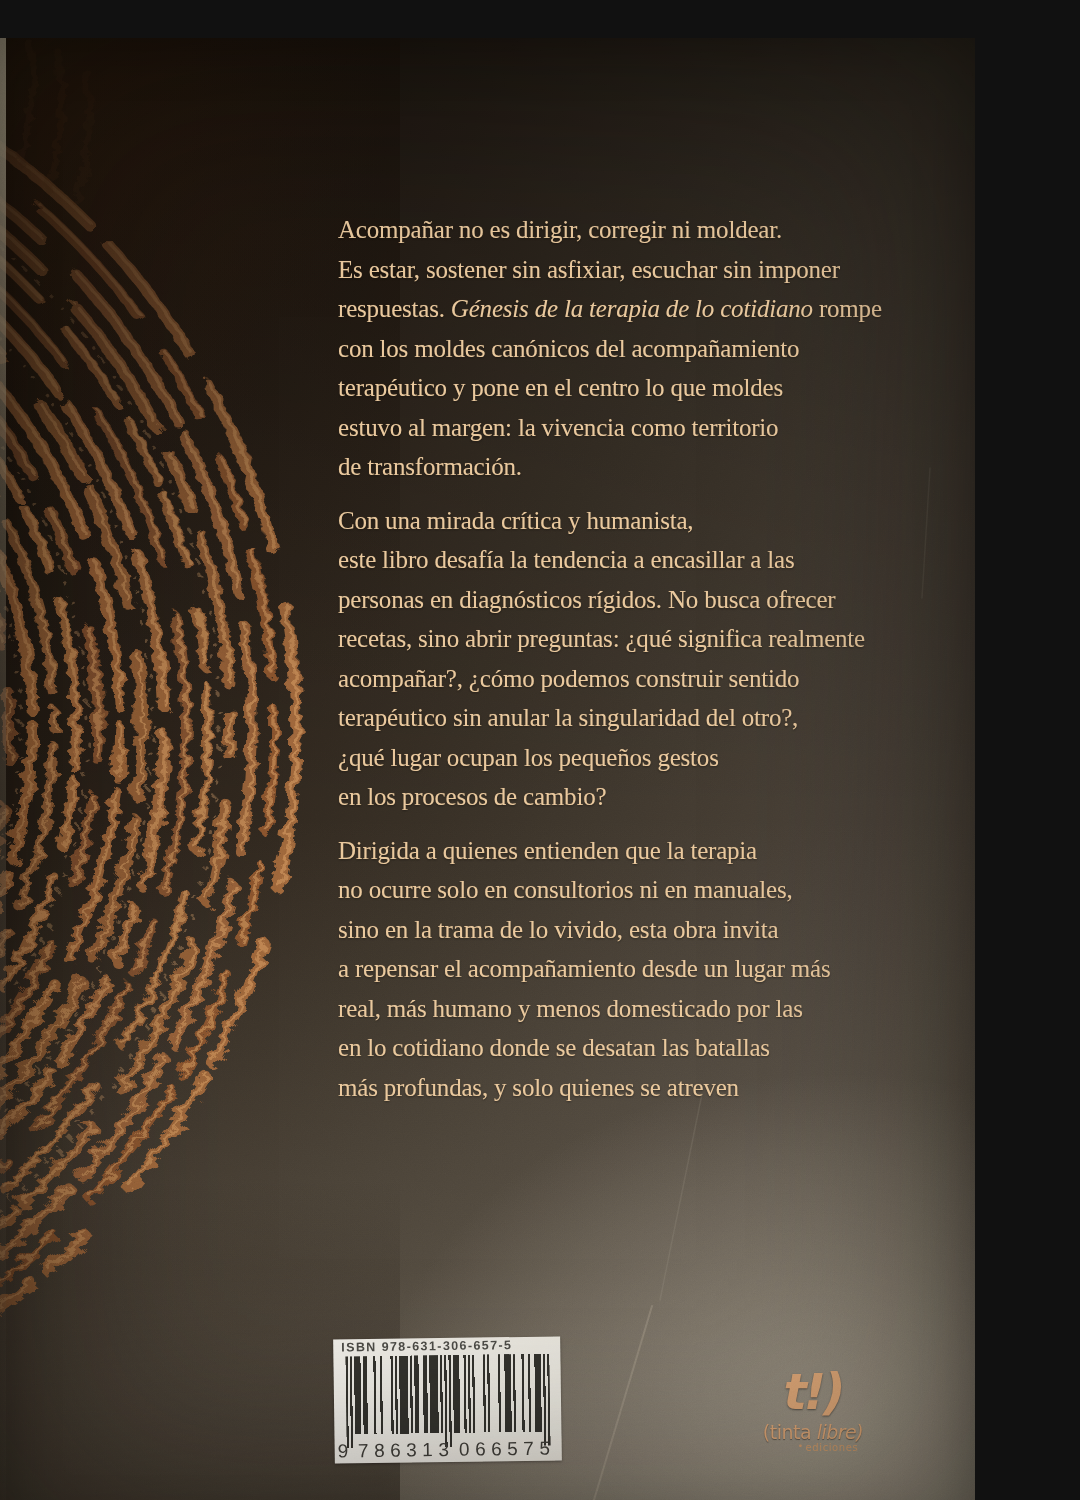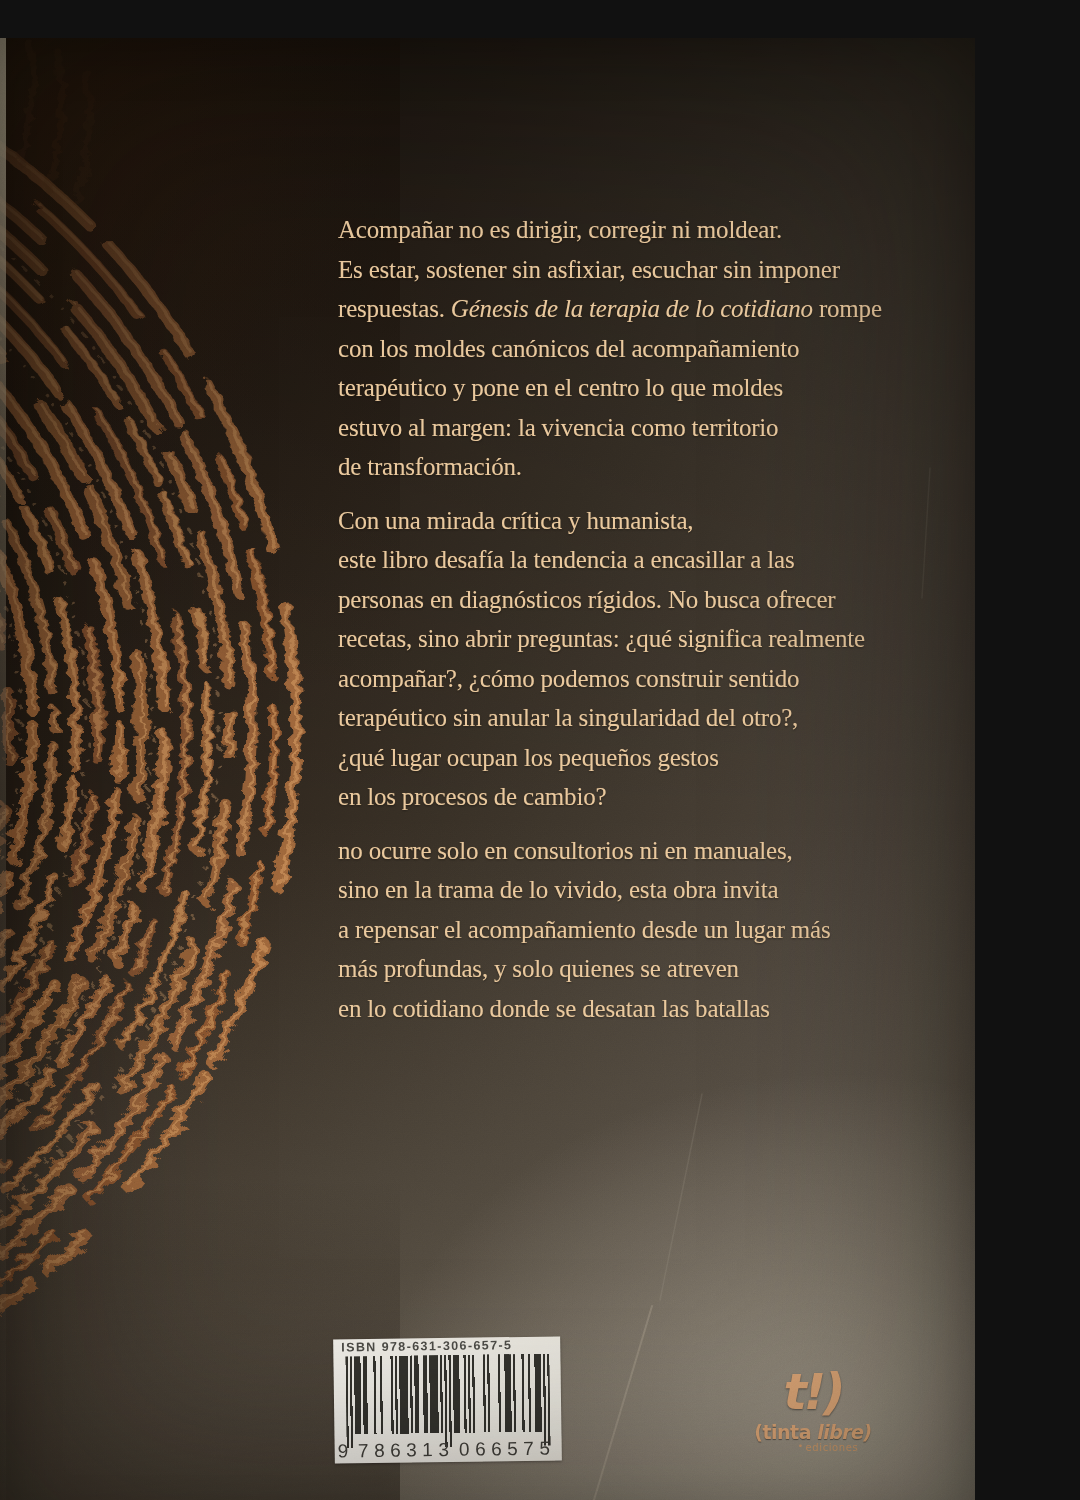--- a/index.html
+++ b/index.html
@@ -43,21 +43,21 @@
   .bars-wrap svg{display:block; width:100%; height:100%;}
   .bc-digits{position:absolute; left:0; right:4px; bottom:1px; height:22px; display:flex;
     align-items:flex-end; font-size:19px; color:#3e3d38;}
   .bc-digits .d-first{width:18px; padding-left:3px;}
   .bc-digits .d-group{flex:1; text-align:center; letter-spacing:5.5px;}
   
   .logo{left:728px; top:1330px; width:170px; text-align:center; color:#d9a273;
     font-family:"DejaVu Sans","Liberation Sans",sans-serif;}
   .logo-mark{font-size:49px; line-height:1.02; font-weight:bold; font-style:italic;
     letter-spacing:-3px; text-shadow:0 1px 2px rgba(0,0,0,0.45);}
-  .logo-name{margin-top:3px; font-size:19px; font-weight:bold; letter-spacing:-0.5px;
+  .logo-name{margin-top:3px; font-size:19px; font-weight:normal; letter-spacing:-0.5px;
     white-space:nowrap; text-shadow:0 1px 1px rgba(0,0,0,0.4);}
   .logo-name .lib{font-style:italic;}
   .logo-tag{margin-top:-1px; font-size:10px; letter-spacing:0.6px; transform:translateX(15px);
     color:#cf9868;}
   .logo-tag .dot{font-size:9px; position:relative; top:-2px; margin-right:2px;}
   
   .edge-left{left:0; top:0; width:6px; height:100%;
     background:linear-gradient(to bottom, rgba(216,205,178,0.85), rgba(185,174,149,0.5) 28%,
       rgba(152,142,122,0.28) 58%, rgba(120,110,95,0.10) 85%, rgba(120,110,95,0.05) 100%);}
   .crease{left:1020px; top:0; width:28px; height:100%;
@@ -144,25 +144,27 @@
       <span class="line" style="display:block">Con una mirada crítica y humanista,</span>
       <span class="line" style="display:block">este libro desafía la tendencia a encasillar a las</span>
       <span class="line" style="display:block">personas en diagnósticos rígidos. No busca ofrecer</span>
       <span class="line" style="display:block">recetas, sino abrir preguntas: ¿qué significa realmente</span>
       <span class="line" style="display:block">acompañar?, ¿cómo podemos construir sentido</span>
       <span class="line" style="display:block">terapéutico sin anular la singularidad del otro?,</span>
       <span class="line" style="display:block">¿qué lugar ocupan los pequeños gestos</span>
       <span class="line" style="display:block">en los procesos de cambio?</span>
     </p>
     <p>
+      <span class="line" style="display:block">Dirigida a quienes entienden que la terapia</span>
       <span class="line" style="display:block">no ocurre solo en consultorios ni en manuales,</span>
       <span class="line" style="display:block">sino en la trama de lo vivido, esta obra invita</span>
       <span class="line" style="display:block">a repensar el acompañamiento desde un lugar más</span>
+      <span class="line" style="display:block">real, más humano y menos domesticado por las</span>
+      <span class="line" style="display:block">en lo cotidiano donde se desatan las batallas</span>
       <span class="line" style="display:block">más profundas, y solo quienes se atreven</span>
-      <span class="line" style="display:block">en lo cotidiano donde se desatan las batallas</span>
     </p>
   </div>
 
   <div class="abs barcode">
     <div class="isbn-label">ISBN 978-631-306-657-5</div>
     <div class="bars-wrap">
       <svg id="bars-svg" viewBox="0 0 95 92" preserveAspectRatio="none" shape-rendering="crispEdges">
           <rect x="0" y="0" width="1" height="92" fill="#32312c"></rect>
           <rect x="2" y="0" width="1" height="92" fill="#32312c"></rect>
           <rect x="4" y="0" width="3" height="78" fill="#32312c"></rect>

